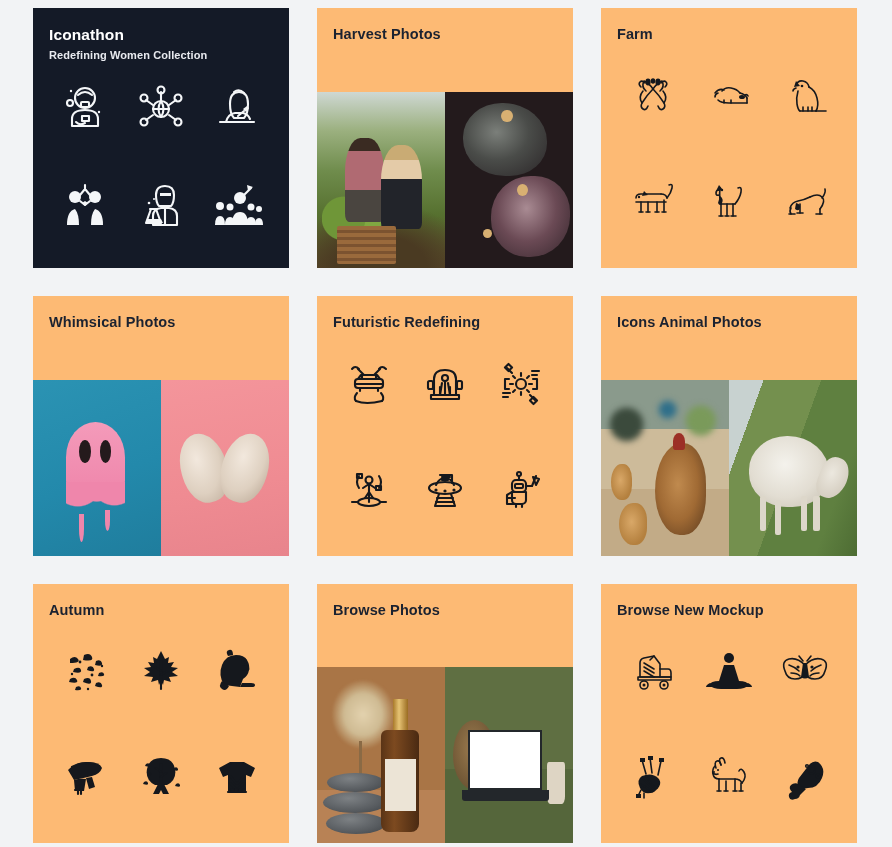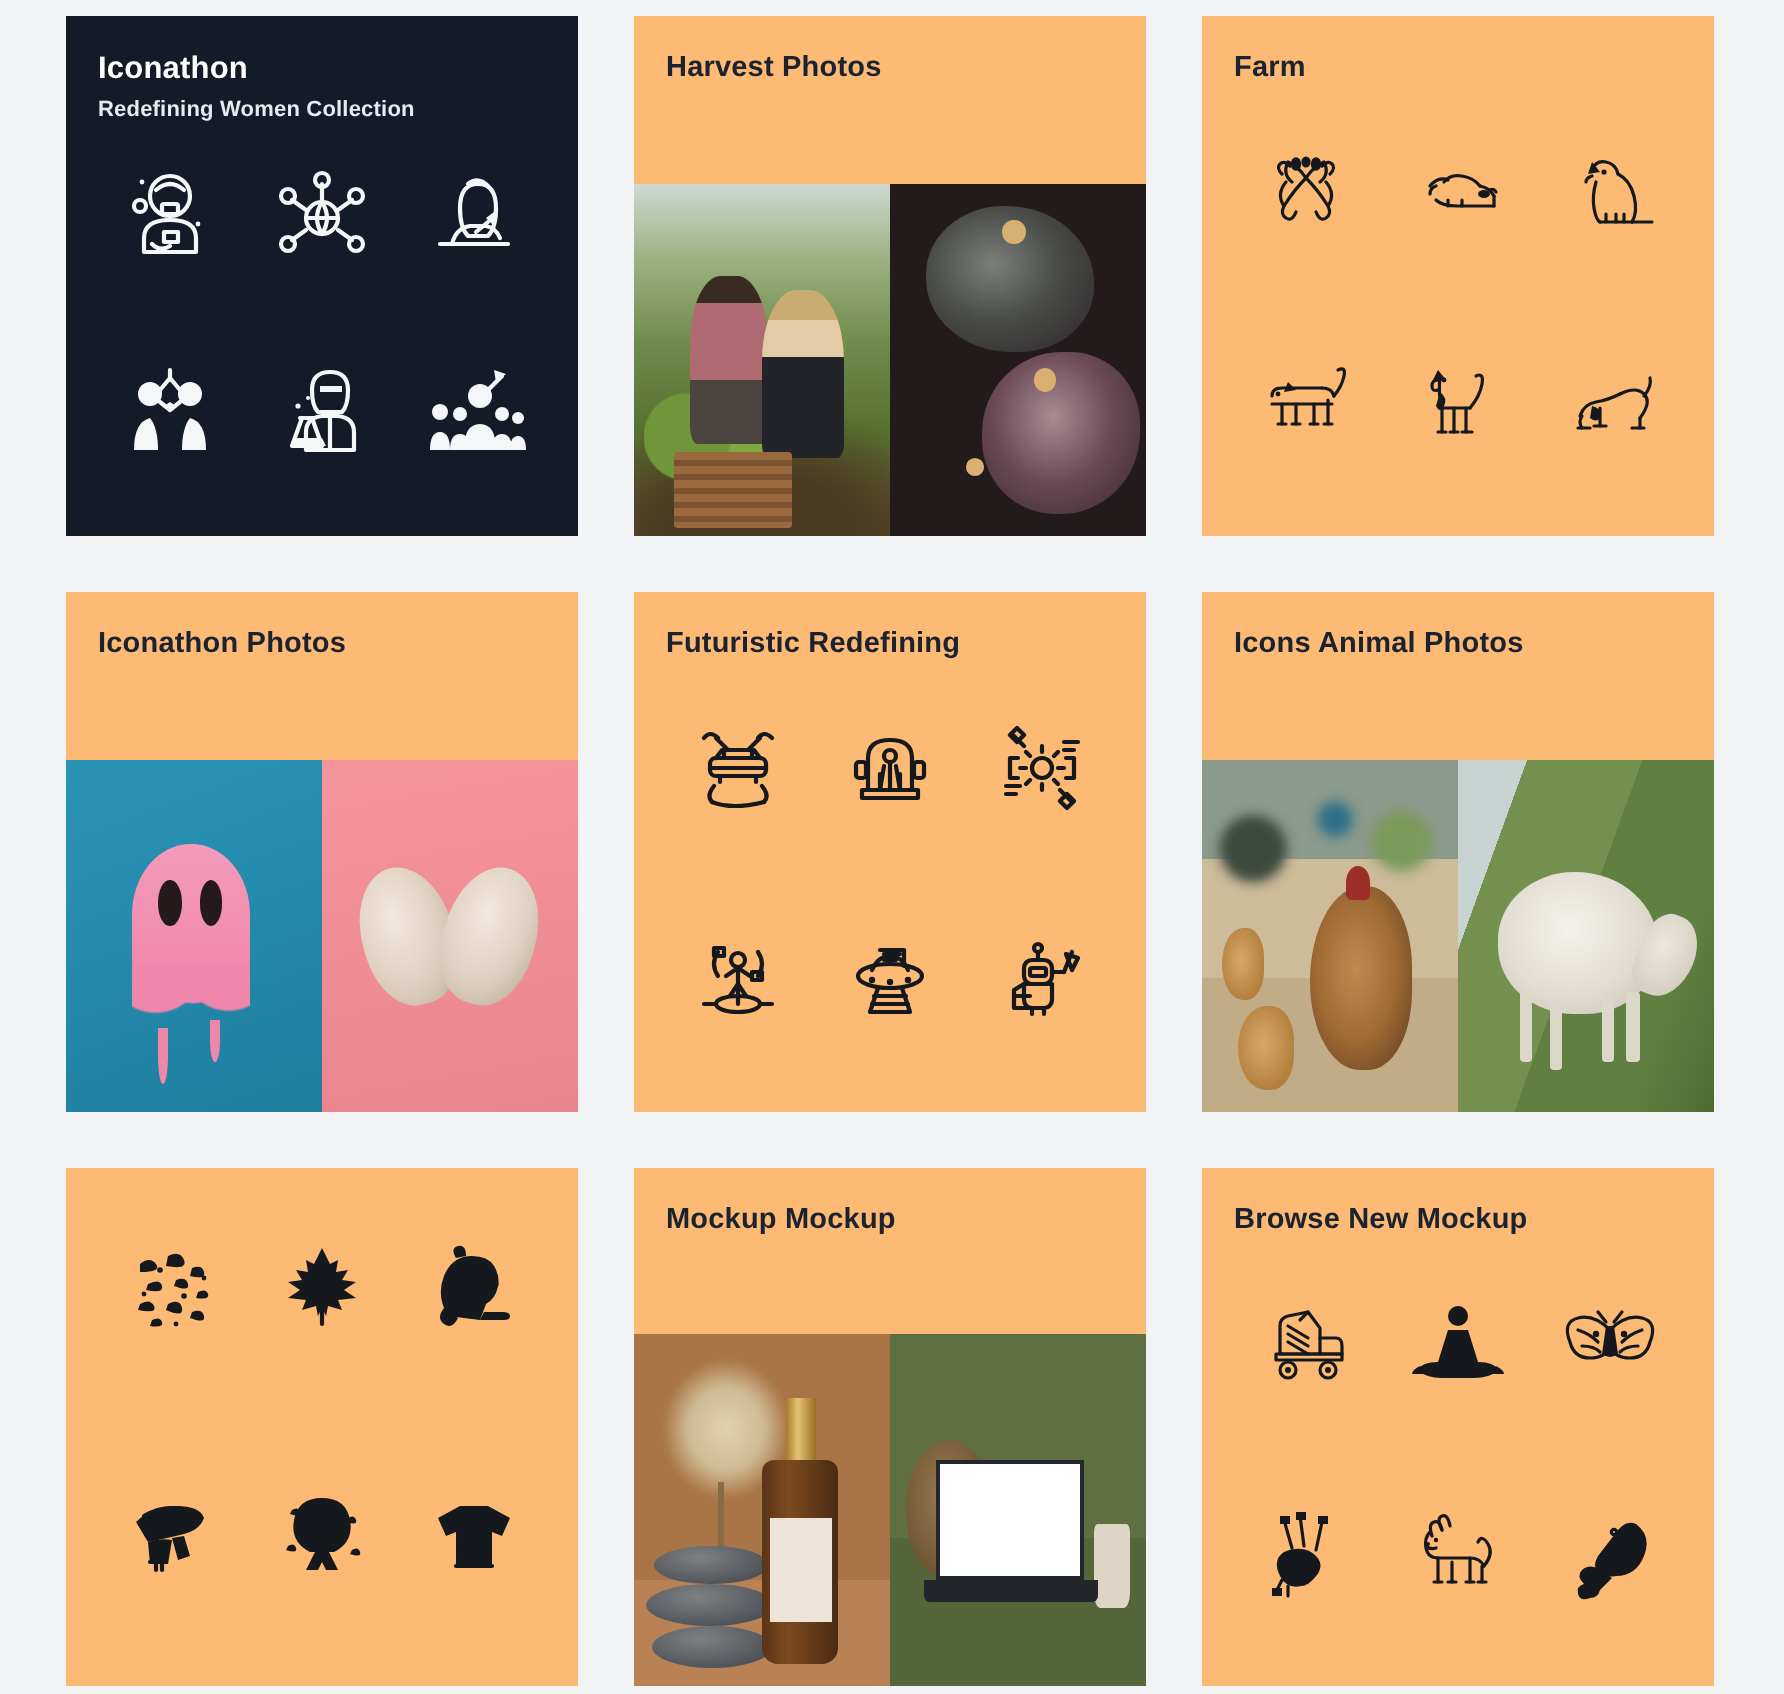--- a/index.html
+++ b/index.html
@@ -340,21 +340,21 @@
             <path class="ln-thin" d="M19 39h6"></path>
             <path class="sol" d="M18 29q5 1 4 5t-5 1z"></path>
             <path class="ln-thin" d="M44 24q4-5 3-9"></path>
           </svg>
       </div>
     </div>
   </div>
 
   <div class="card">
     <div class="card-head">
-      <div class="card-title">Iconathon Photos</div>
+      <div class="card-title">Whimsical Photos</div>
     </div>
     <div class="photo-pair">
       <div class="photo">
         <div class="ph-inner wm-l"></div>
         <div class="ghost-shadow"></div>
         <div class="ghost"></div>
         <div class="ghost-drip"></div>
         <div class="eye" style="left:36%;"></div>
         <div class="eye" style="left:52%;"></div>
         <div class="drop" style="left:36%;top:76%;height:16%;"></div>
@@ -474,20 +474,23 @@
         <div class="sheep-head"></div>
         <div class="leg" style="left:24%;top:66%;"></div>
         <div class="leg" style="left:36%;top:68%;"></div>
         <div class="leg" style="left:56%;top:66%;"></div>
         <div class="leg" style="left:66%;top:66%;"></div>
       </div>
     </div>
   </div>
 
   <div class="card">
+    <div class="card-head">
+      <div class="card-title">Autumn</div>
+    </div>
     <div class="icon-grid">
       <div class="icon-cell">
         <svg viewBox="0 0 54 54">
             <path class="sol" d="M12 14q5-4 8 0t-8 4z"></path>
             <path class="sol" d="M26 10q6-3 8 2t-9 3z"></path>
             <path class="sol" d="M38 16q5-2 6 2t-7 2z"></path>
             <path class="sol" d="M16 24q6-3 7 1t-8 2z"></path>
             <path class="sol" d="M30 22q5-2 6 2t-7 1z"></path>
             <path class="sol" d="M41 28q4-2 5 1t-6 2z"></path>
             <path class="sol" d="M12 34q5-3 7 1t-8 2z"></path>
@@ -550,21 +553,21 @@
             <path class="ln" d="M20 26l7 8 7-8" stroke="#fff" stroke-width="2"></path>
             <path class="ln" d="M20 33l7 7 7-7" stroke="#fff" stroke-width="1.6"></path>
             <path class="ln" d="M22 42v-3M26 42v-3M30 42v-3M34 42v-3" stroke="#fff" stroke-width="1.2"></path>
           </svg>
       </div>
     </div>
   </div>
 
   <div class="card">
     <div class="card-head">
-      <div class="card-title">Mockup Mockup</div>
+      <div class="card-title">Browse Photos</div>
     </div>
     <div class="photo-pair">
       <div class="photo">
         <div class="ph-inner mk-l"></div>
         <div class="pampas"></div>
         <div class="stem"></div>
         <div class="stone" style="left:8%;top:60%;width:44%;height:11%;"></div>
         <div class="stone" style="left:5%;top:71%;width:50%;height:12%;"></div>
         <div class="stone" style="left:7%;top:83%;width:47%;height:12%;"></div>
         <div class="bottle-neck"></div>

